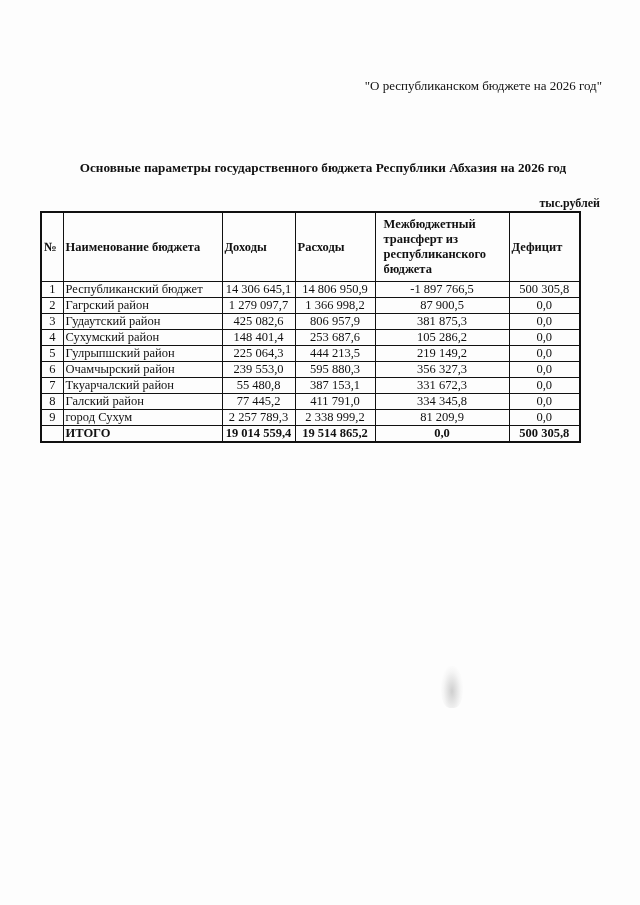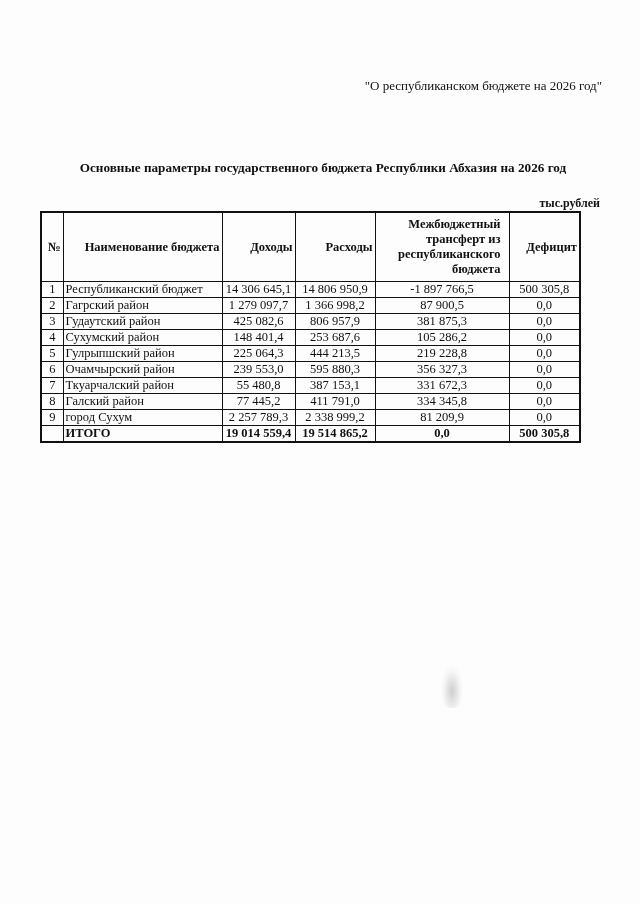--- a/index.html
+++ b/index.html
@@ -55,21 +55,21 @@
       padding: 0 2px;
       height: 15px;
       line-height: 15px;
       white-space: nowrap;
     }
     table.budget thead th {
       height: 68px;
       line-height: 15px;
       font-weight: bold;
       font-size: 12.5px;
-      text-align: right;
+      text-align: left;
       white-space: normal;
       vertical-align: middle;
       margin-top: 26px;
     }
     table.budget {
       border: 2px solid #111111;
     }
     td.num { text-align: center; }
     td.name { text-align: left; }
     td.val { text-align: center; }
@@ -151,21 +151,21 @@
       <td class="val">148 401,4</td>
       <td class="val">253 687,6</td>
       <td class="val">105 286,2</td>
       <td class="val">0,0</td>
     </tr>
     <tr>
       <td class="num">5</td>
       <td class="name">Гулрыпшский район</td>
       <td class="val">225 064,3</td>
       <td class="val">444 213,5</td>
-      <td class="val">219 228,8</td>
+      <td class="val">219 149,2</td>
       <td class="val">0,0</td>
     </tr>
     <tr>
       <td class="num">6</td>
       <td class="name">Очамчырский район</td>
       <td class="val">239 553,0</td>
       <td class="val">595 880,3</td>
       <td class="val">356 327,3</td>
       <td class="val">0,0</td>
     </tr>

